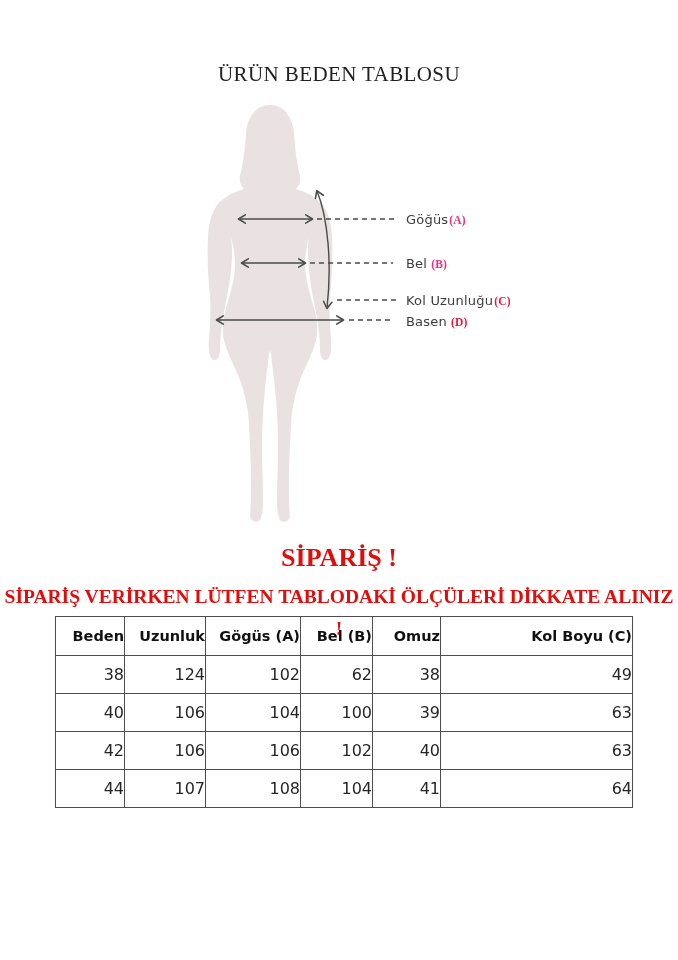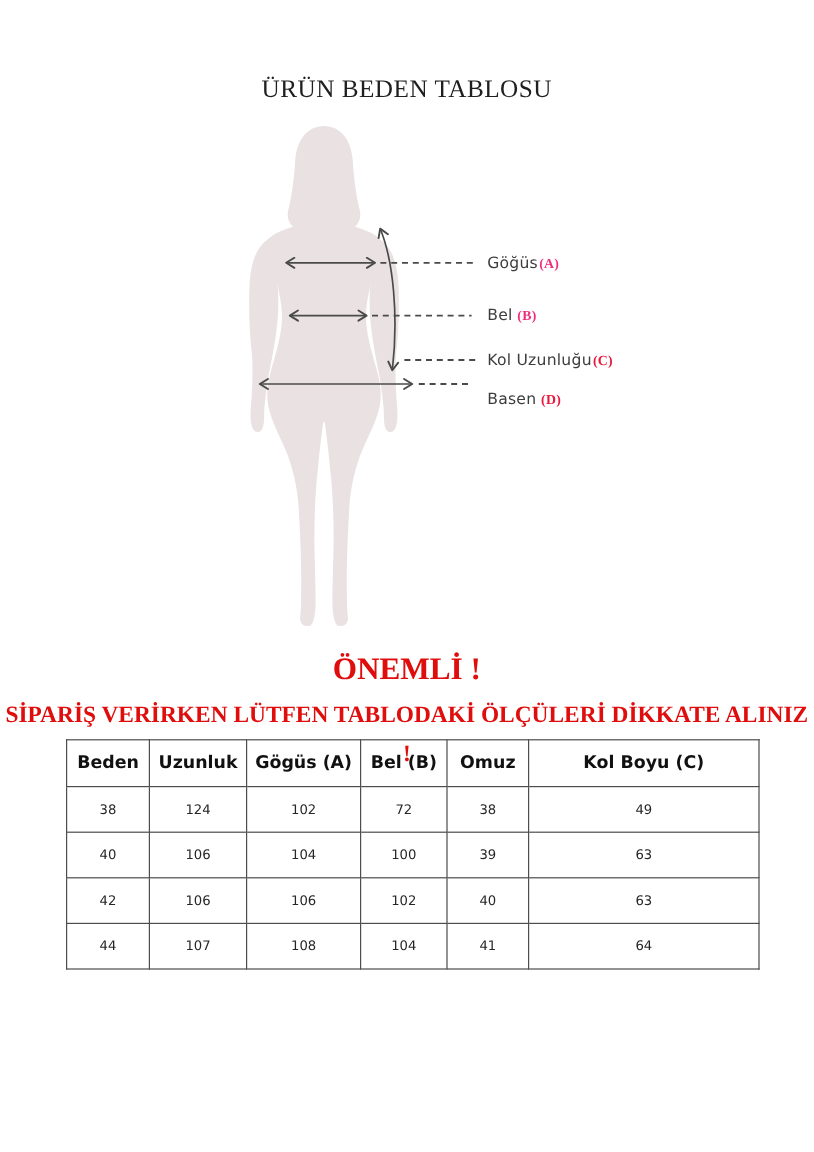--- a/index.html
+++ b/index.html
@@ -38,29 +38,29 @@
     text-align:center; margin:0;
     font-family:"Liberation Serif", serif;
     font-weight:bold; font-size:19.5px; line-height:32px;
     color:#e00d0d;
   }
   table.size-table {
     position:absolute; top:604px; left:55px;
     width:577px; border-collapse:collapse; table-layout:fixed;
   }
   table.size-table th, table.size-table td {
-    border:1px solid #4d4d4d; text-align:center; vertical-align:middle;
+    border:1px solid #4d4d4d; text-align:right; vertical-align:middle;
     padding:0; color:#262626;
   }
   table.size-table th {
     height:38px; font-weight:bold; font-size:14.5px;
     font-family:"DejaVu Sans", sans-serif; color:#111111;
   }
   table.size-table td {
-    height:37px; font-size:11px; font-weight:400;
+    height:37px; font-size:16px; font-weight:400;
     font-family:"DejaVu Sans", sans-serif;
   }
 </style>
 </head>
 <body>
 
 <div class="page">
 
   <h1 class="page-title">ÜRÜN BEDEN TABLOSU</h1>
 
@@ -147,25 +147,25 @@
 
   <div class="dlabel" style="top:200px;">
     <span>Göğüs</span><span class="marker" style="color: rgb(237, 47, 127); margin-left: 1px;">(A)</span>
   </div>
   <div class="dlabel" style="top:244px;">
     <span>Bel</span><span class="marker" style="color: rgb(237, 47, 127); margin-left: 4px;">(B)</span>
   </div>
   <div class="dlabel" style="top:281px;text-align:center;">
     <span>Kol Uzunluğu</span><span class="marker" style="color: rgb(232, 23, 61); margin-left: 1px;">(C)</span>
   </div>
-  <div class="dlabel" style="top:314px;">
+  <div class="dlabel" style="top:302px;">
     <span>Basen</span><span class="marker" style="color: rgb(232, 23, 61); margin-left: 4px;">(D)</span>
   </div>
 
-  <div class="notice-h">ÖNEMLİ !</div>
+  <div class="notice-h">SİPARİŞ !</div>
   <div class="notice-s">SİPARİŞ VERİRKEN LÜTFEN TABLODAKİ ÖLÇÜLERİ DİKKATE ALINIZ !</div>
 
   <table class="size-table">
     <colgroup>
       <col style="width:69px">
         <col style="width:81px">
         <col style="width:95px">
       <col style="width:72px">
         <col style="width:68px">
         <col style="width:192px">
@@ -178,21 +178,21 @@
         <th>Bel (B)</th>
         <th>Omuz</th>
         <th>Kol Boyu (C)</th>
       </tr>
     </thead>
     <tbody>
       <tr>
         <td>38</td>
         <td>124</td>
         <td>102</td>
-        <td>72</td>
+        <td>62</td>
         <td>38</td>
         <td>49</td>
       </tr>
       <tr>
         <td>40</td>
         <td>106</td>
         <td>104</td>
         <td>100</td>
         <td>39</td>
         <td>63</td>

